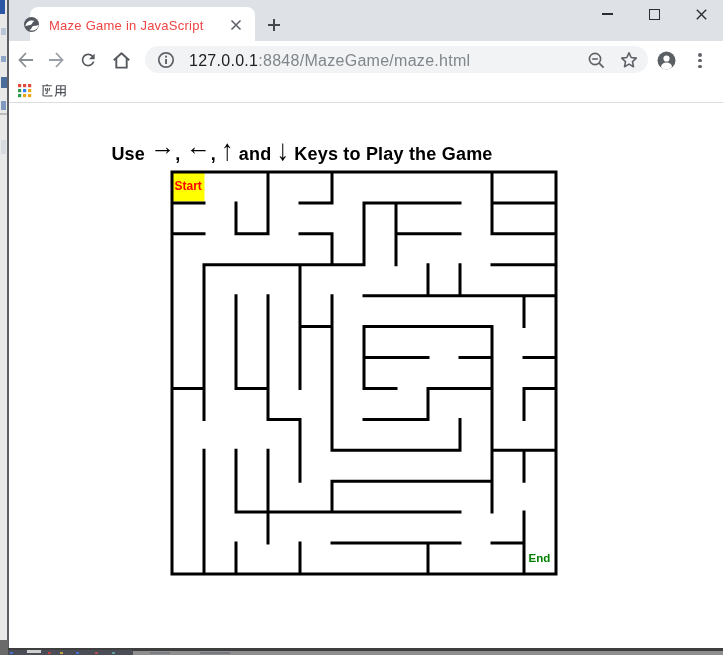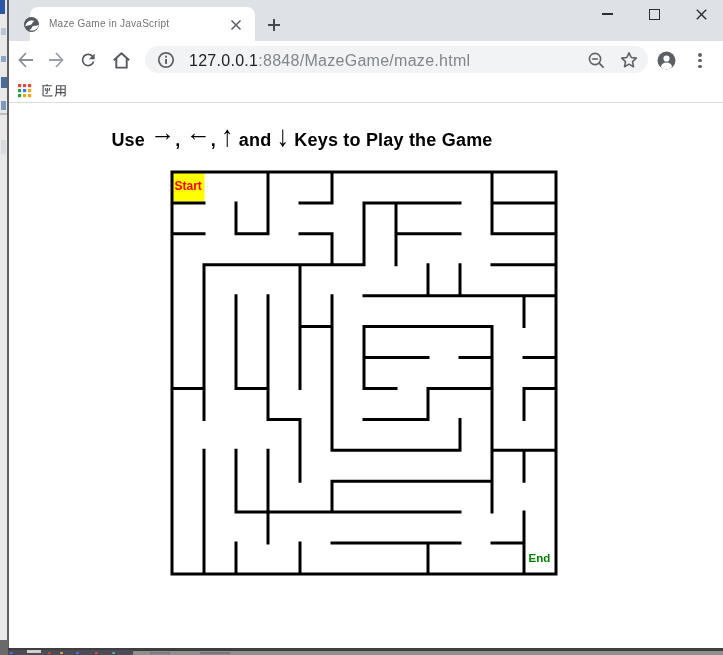--- a/index.html
+++ b/index.html
@@ -28,21 +28,21 @@
 <div class="abs" style="left:9px;top:0;width:714px;height:41px;background:#dee1e6"></div>
 
 <div class="abs" style="left:30px;top:7px;width:225px;height:34px;background:#fff;border-radius:8px 8px 0 0"></div>
 
 <svg class="abs" style="left:24px;top:17px" width="16" height="16" viewBox="0 0 16 16">
 <circle cx="7.5" cy="7.5" r="7.5" fill="#54585f"></circle>
 <path d="M1.3 9.3 C1.8 6.2 3.8 4.1 6.4 3.6 C8.2 3.2 9.7 3.5 10.6 4.1 C9.3 4.6 8.6 5.4 8.3 6.3 C8.0 7.4 6.8 8.1 5.1 8.2 C3.4 8.3 2.1 8.8 1.3 9.3 Z" fill="#fff"></path>
 <path d="M14.7 7.7 C14.2 10.8 12.2 12.9 9.6 13.4 C7.8 13.8 6.3 13.5 5.4 12.9 C6.7 12.4 7.4 11.6 7.7 10.7 C8.0 9.6 9.2 8.9 10.9 8.8 C12.6 8.7 13.9 8.2 14.7 7.7 Z" fill="#fff"></path>
 </svg>
 
-<div class="abs" style="left:49px;top:18px;font-size:10px;letter-spacing:0.25px;color:#737373">Maze Game in JavaScript</div>
+<div class="abs" style="left:49px;top:18px;font-size:13px;letter-spacing:0.25px;color:#ef4444">Maze Game in JavaScript</div>
 
 <svg class="abs" style="left:230px;top:19px" width="12" height="12" viewBox="0 0 12 12">
 <path d="M1.5 1.5 10.5 10.5M10.5 1.5 1.5 10.5" stroke="#5f6368" stroke-width="1.6"></path>
 </svg>
 
 <svg class="abs" style="left:267px;top:18px" width="14" height="14" viewBox="0 0 14 14">
 <path d="M7 1V13M1 7H13" stroke="#45494e" stroke-width="2"></path>
 </svg>
 
 <div class="abs" style="left:602px;top:13px;width:11px;height:2px;background:#2a2d31"></div>
@@ -127,21 +127,21 @@
 
 <svg class="abs" style="left:41px;top:84px" width="26" height="13" viewBox="0 0 26 13">
 <g stroke="#4a4e53" stroke-width="1.1" fill="none">
 <path d="M5.8 0 6.2 1.3M1.2 1.8H10.8M2.2 1.8 2 11.5 M2 11.5 Q1.8 12.3 11.5 11.9M4.3 4.2 5.0 7.2M8.6 3.8 7.9 7.2M6.4 4 6.2 8.6 Q6.1 9.7 4.7 9.4"></path>
 <path d="M15.5 1.8 15.3 9 Q15.2 12 13.8 12.2M15.5 1.8H24.2 L24.2 10.8 Q24.2 12.3 22.3 11.9M15.4 5.2H24.1M15.3 8.6H24.2M19.8 2V11.5"></path>
 </g>
 </svg>
 
 <div class="abs" style="left:9px;top:103px;width:714px;height:545px;background:#fff"></div>
 
-<div class="abs" style="left:0;top:130px;width:604px;text-align:center;font-size:18px;letter-spacing:0.2px;font-weight:bold;color:#000;line-height:14px">Use <span class="ah">→</span>, <span class="ah">←</span>, <span class="av">↑</span> and <span class="av">↓</span> Keys to Play the Game</div>
+<div class="abs" style="left:0;top:144px;width:604px;text-align:center;font-size:18px;letter-spacing:0.2px;font-weight:bold;color:#000;line-height:14px">Use <span class="ah">→</span>, <span class="ah">←</span>, <span class="av">↑</span> and <span class="av">↓</span> Keys to Play the Game</div>
 
 <svg class="abs" style="left:0;top:0" width="723" height="655" viewBox="0 0 723 655">
 
 <rect x="173" y="173" width="31.5" height="28.5" fill="#ffff00"></rect>
 
 <path d="M170.5 172.0H557.5M170.5 202.9H205.5M298.5 202.9H333.5M362.5 202.9H461.5M490.5 202.9H557.5M170.5 233.8H205.5M234.5 233.8H269.5M298.5 233.8H333.5M394.5 233.8H461.5M490.5 233.8H557.5M202.5 264.8H365.5M490.5 264.8H557.5M362.5 295.7H557.5M298.5 326.6H333.5M362.5 326.6H493.5M362.5 357.5H429.5M458.5 357.5H493.5M522.5 357.5H557.5M170.5 388.4H205.5M234.5 388.4H269.5M362.5 388.4H397.5M426.5 388.4H493.5M522.5 388.4H557.5M266.5 419.4H301.5M362.5 419.4H429.5M330.5 450.3H461.5M490.5 450.3H557.5M330.5 481.2H493.5M234.5 512.1H461.5M330.5 543.0H461.5M490.5 543.0H525.5M170.5 574.0H557.5M172.0 170.5V575.5M204.0 263.3V420.9M204.0 448.8V575.5M236.0 201.4V235.3M236.0 294.2V389.9M236.0 448.8V513.6M236.0 541.5V575.5M268.0 170.5V235.3M268.0 294.2V420.9M268.0 448.8V544.5M300.0 263.3V389.9M300.0 417.9V482.7M300.0 541.5V575.5M332.0 170.5V204.4M332.0 232.3V266.3M332.0 294.2V451.8M332.0 479.7V513.6M364.0 201.4V266.3M364.0 325.1V389.9M396.0 201.4V266.3M428.0 263.3V297.2M428.0 386.9V420.9M428.0 541.5V575.5M460.0 263.3V297.2M460.0 417.9V451.8M492.0 170.5V235.3M492.0 325.1V513.6M524.0 294.2V328.1M524.0 386.9V420.9M524.0 448.8V482.7M524.0 510.6V575.5M556.0 170.5V575.5" stroke="#000" stroke-width="3" fill="none"></path>
 
 <text x="174.5" y="190.2" font-family="Liberation Sans,sans-serif" font-size="12" font-weight="bold" fill="#ff0000">Start</text>
 
 <text x="528.5" y="561.5" font-family="Liberation Sans,sans-serif" font-size="11.5" font-weight="bold" fill="#008000">End</text>

